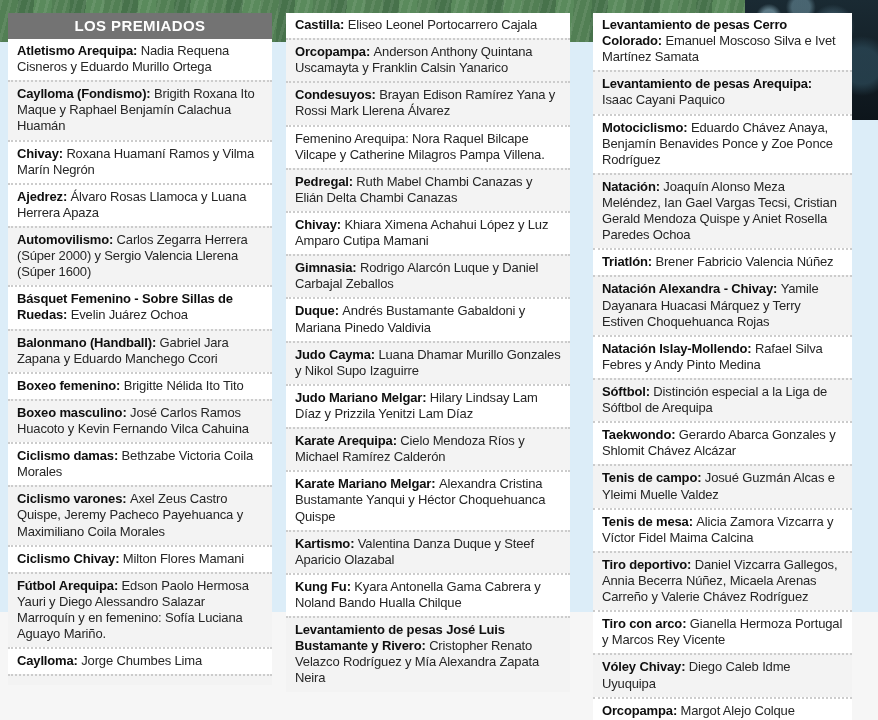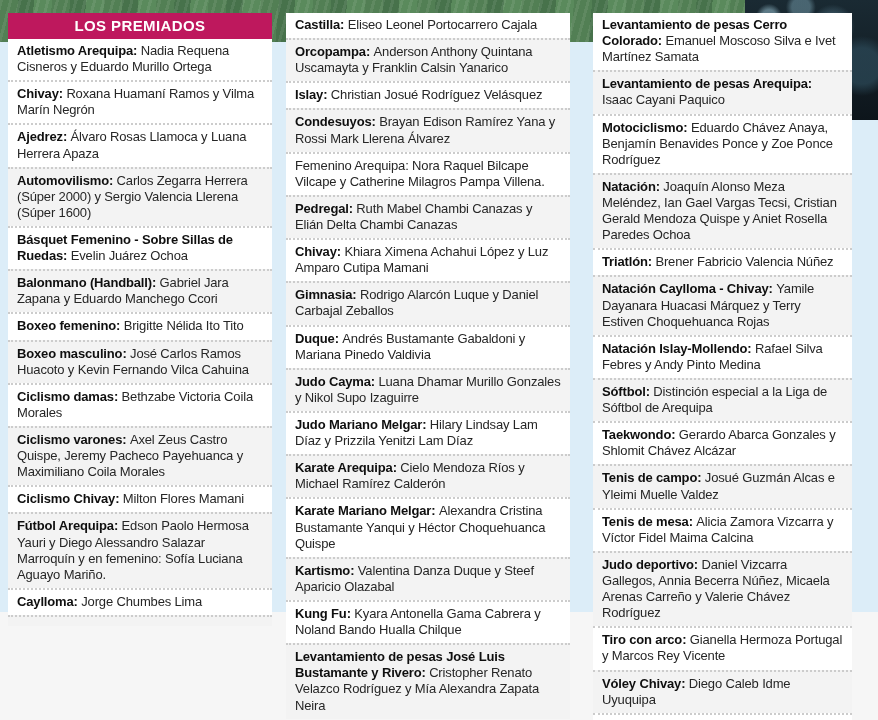--- a/index.html
+++ b/index.html
@@ -35,21 +35,21 @@
       linear-gradient(180deg, #1a2a33, #0d151b);
   }
   
   .col {
     position:absolute; top:13px; z-index:1;
   }
   .col-1 { left:8px;  width:264px; }
   .col-2 { left:286px; width:284px; }
   .col-3 { left:593px; width:259px; }
   .panel-header {
-    background:#be185d; color:#ffffff; text-align:center;
+    background:#737373; color:#ffffff; text-align:center;
     font-weight:bold; font-size:15px; letter-spacing:.4px;
     padding:4px 0 5px;
   }
   .entry {
     background:#ffffff; color:#262626;
     font-size:13px; line-height:1.24; letter-spacing:-0.15px;
     padding:4px 9px 5px;
   }
   .entry.alt { background:#f3f3f3; }
   .entry + .entry { border-top:2px dotted #cccccc; }
@@ -59,39 +59,39 @@
 <body>
 
 <div class="grass-band"></div>
 <div class="sky-band"></div>
 <div class="bottom-band"></div>
 <div class="photo-fragment"></div>
 
 <div class="col col-1">
   <div class="panel-header">LOS PREMIADOS</div>
 <div class="entry"><span class="lbl">Atletismo Arequipa: </span><span class="txt">Nadia Requena Cisneros y Eduardo Murillo Ortega</span></div>
+    <div class="entry alt"><span class="lbl">Caylloma (Fondismo): </span><span class="txt">Brigith Roxana Ito Maque y Raphael Benjamín Calachua Huamán</span></div>
     <div class="entry"><span class="lbl">Chivay: </span><span class="txt">Roxana Huamaní Ramos y Vilma Marín Negrón</span></div>
     <div class="entry"><span class="lbl">Ajedrez: </span><span class="txt">Álvaro Rosas Llamoca y Luana Herrera Apaza</span></div>
     <div class="entry alt"><span class="lbl">Automovilismo: </span><span class="txt">Carlos Zegarra Herrera (Súper 2000) y Sergio Valencia Llerena (Súper 1600)</span></div>
     <div class="entry"><span class="lbl">Básquet Femenino - Sobre Sillas de Ruedas: </span><span class="txt">Evelin Juárez Ochoa</span></div>
     <div class="entry alt"><span class="lbl">Balonmano (Handball): </span><span class="txt">Gabriel Jara Zapana y Eduardo Manchego Ccori</span></div>
     <div class="entry"><span class="lbl">Boxeo femenino: </span><span class="txt">Brigitte Nélida Ito Tito</span></div>
     <div class="entry alt"><span class="lbl">Boxeo masculino: </span><span class="txt">José Carlos Ramos Huacoto y Kevin Fernando Vilca Cahuina</span></div>
     <div class="entry"><span class="lbl">Ciclismo damas: </span><span class="txt">Bethzabe Victoria Coila Morales</span></div>
     <div class="entry alt"><span class="lbl">Ciclismo varones: </span><span class="txt">Axel Zeus Castro Quispe, Jeremy Pacheco Payehuanca y Maximiliano Coila Morales</span></div>
     <div class="entry"><span class="lbl">Ciclismo Chivay: </span><span class="txt">Milton Flores Mamani</span></div>
     <div class="entry alt"><span class="lbl">Fútbol Arequipa: </span><span class="txt">Edson Paolo Hermosa Yauri y Diego Alessandro Salazar Marroquín y en femenino: Sofía Luciana Aguayo Mariño.</span></div>
     <div class="entry"><span class="lbl">Caylloma: </span><span class="txt">Jorge Chumbes Lima</span></div>
     <div class="entry alt"></div>
   </div>
 
 <div class="col col-2">
     <div class="entry"><span class="lbl">Castilla: </span><span class="txt">Eliseo Leonel Portocarrero Cajala</span></div>
     <div class="entry alt"><span class="lbl">Orcopampa: </span><span class="txt">Anderson Anthony Quintana Uscamayta y Franklin Calsin Yanarico</span></div>
-    <div class="entry"><span class="lbl">Islay: </span><span class="txt">Christian Josué Rodríguez Velásquez</span></div>
     <div class="entry alt"><span class="lbl">Condesuyos: </span><span class="txt">Brayan Edison Ramírez Yana y Rossi Mark Llerena Álvarez</span></div>
     <div class="entry"><span class="txt">Femenino Arequipa: Nora Raquel Bilcape Vilcape y Catherine Milagros Pampa Villena.</span></div>
     <div class="entry alt"><span class="lbl">Pedregal: </span><span class="txt">Ruth Mabel Chambi Canazas y Elián Delta Chambi Canazas</span></div>
     <div class="entry"><span class="lbl">Chivay: </span><span class="txt">Khiara Ximena Achahui López y Luz Amparo Cutipa Mamani</span></div>
     <div class="entry alt"><span class="lbl">Gimnasia: </span><span class="txt">Rodrigo Alarcón Luque y Daniel Carbajal Zeballos</span></div>
     <div class="entry"><span class="lbl">Duque: </span><span class="txt">Andrés Bustamante Gabaldoni y Mariana Pinedo Valdivia</span></div>
     <div class="entry alt"><span class="lbl">Judo Cayma: </span><span class="txt">Luana Dhamar Murillo Gonzales y Nikol Supo Izaguirre</span></div>
     <div class="entry"><span class="lbl">Judo Mariano Melgar: </span><span class="txt">Hilary Lindsay Lam Díaz y Prizzila Yenitzi Lam Díaz</span></div>
     <div class="entry alt"><span class="lbl">Karate Arequipa: </span><span class="txt">Cielo Mendoza Ríos y Michael Ramírez Calderón</span></div>
     <div class="entry"><span class="lbl">Karate Mariano Melgar: </span><span class="txt">Alexandra Cristina Bustamante Yanqui y Héctor Choquehuanca Quispe</span></div>
@@ -99,23 +99,23 @@
     <div class="entry"><span class="lbl">Kung Fu: </span><span class="txt">Kyara Antonella Gama Cabrera y Noland Bando Hualla Chilque</span></div>
     <div class="entry alt"><span class="lbl">Levantamiento de pesas José Luis Bustamante y Rivero: </span><span class="txt">Cristopher Renato Velazco Rodríguez y Mía Alexandra Zapata Neira</span></div>
   </div>
 
 <div class="col col-3">
     <div class="entry"><span class="lbl">Levantamiento de pesas Cerro Colorado: </span><span class="txt">Emanuel Moscoso Silva e Ivet Martínez Samata</span></div>
     <div class="entry alt"><span class="lbl">Levantamiento de pesas Arequipa: </span><span class="txt">Isaac Cayani Paquico</span></div>
     <div class="entry"><span class="lbl">Motociclismo: </span><span class="txt">Eduardo Chávez Anaya, Benjamín Benavides Ponce y Zoe Ponce Rodríguez</span></div>
     <div class="entry alt"><span class="lbl">Natación: </span><span class="txt">Joaquín Alonso Meza Meléndez, Ian Gael Vargas Tecsi, Cristian Gerald Mendoza Quispe y Aniet Rosella Paredes Ochoa</span></div>
     <div class="entry"><span class="lbl">Triatlón: </span><span class="txt">Brener Fabricio Valencia Núñez</span></div>
-    <div class="entry alt"><span class="lbl">Natación Caylloma - Chivay: </span><span class="txt">Yamile Dayanara Huacasi Márquez y Terry Estiven Choquehuanca Rojas</span></div>
+    <div class="entry alt"><span class="lbl">Natación Alexandra - Chivay: </span><span class="txt">Yamile Dayanara Huacasi Márquez y Terry Estiven Choquehuanca Rojas</span></div>
     <div class="entry"><span class="lbl">Natación Islay-Mollendo: </span><span class="txt">Rafael Silva Febres y Andy Pinto Medina</span></div>
     <div class="entry alt"><span class="lbl">Sóftbol: </span><span class="txt">Distinción especial a la Liga de Sóftbol de Arequipa</span></div>
     <div class="entry"><span class="lbl">Taekwondo: </span><span class="txt">Gerardo Abarca Gonzales y Shlomit Chávez Alcázar</span></div>
     <div class="entry alt"><span class="lbl">Tenis de campo: </span><span class="txt">Josué Guzmán Alcas e Yleimi Muelle Valdez</span></div>
     <div class="entry"><span class="lbl">Tenis de mesa: </span><span class="txt">Alicia Zamora Vizcarra y Víctor Fidel Maima Calcina</span></div>
-    <div class="entry alt"><span class="lbl">Judo deportivo: </span><span class="txt">Daniel Vizcarra Gallegos, Annia Becerra Núñez, Micaela Arenas Carreño y Valerie Chávez Rodríguez</span></div>
+    <div class="entry alt"><span class="lbl">Tiro deportivo: </span><span class="txt">Daniel Vizcarra Gallegos, Annia Becerra Núñez, Micaela Arenas Carreño y Valerie Chávez Rodríguez</span></div>
     <div class="entry"><span class="lbl">Tiro con arco: </span><span class="txt">Gianella Hermoza Portugal y Marcos Rey Vicente</span></div>
     <div class="entry alt"><span class="lbl">Vóley Chivay: </span><span class="txt">Diego Caleb Idme Uyuquipa</span></div>
     <div class="entry"><span class="lbl">Orcopampa: </span><span class="txt">Margot Alejo Colque</span></div>
   </div>
 
 </body></html>

